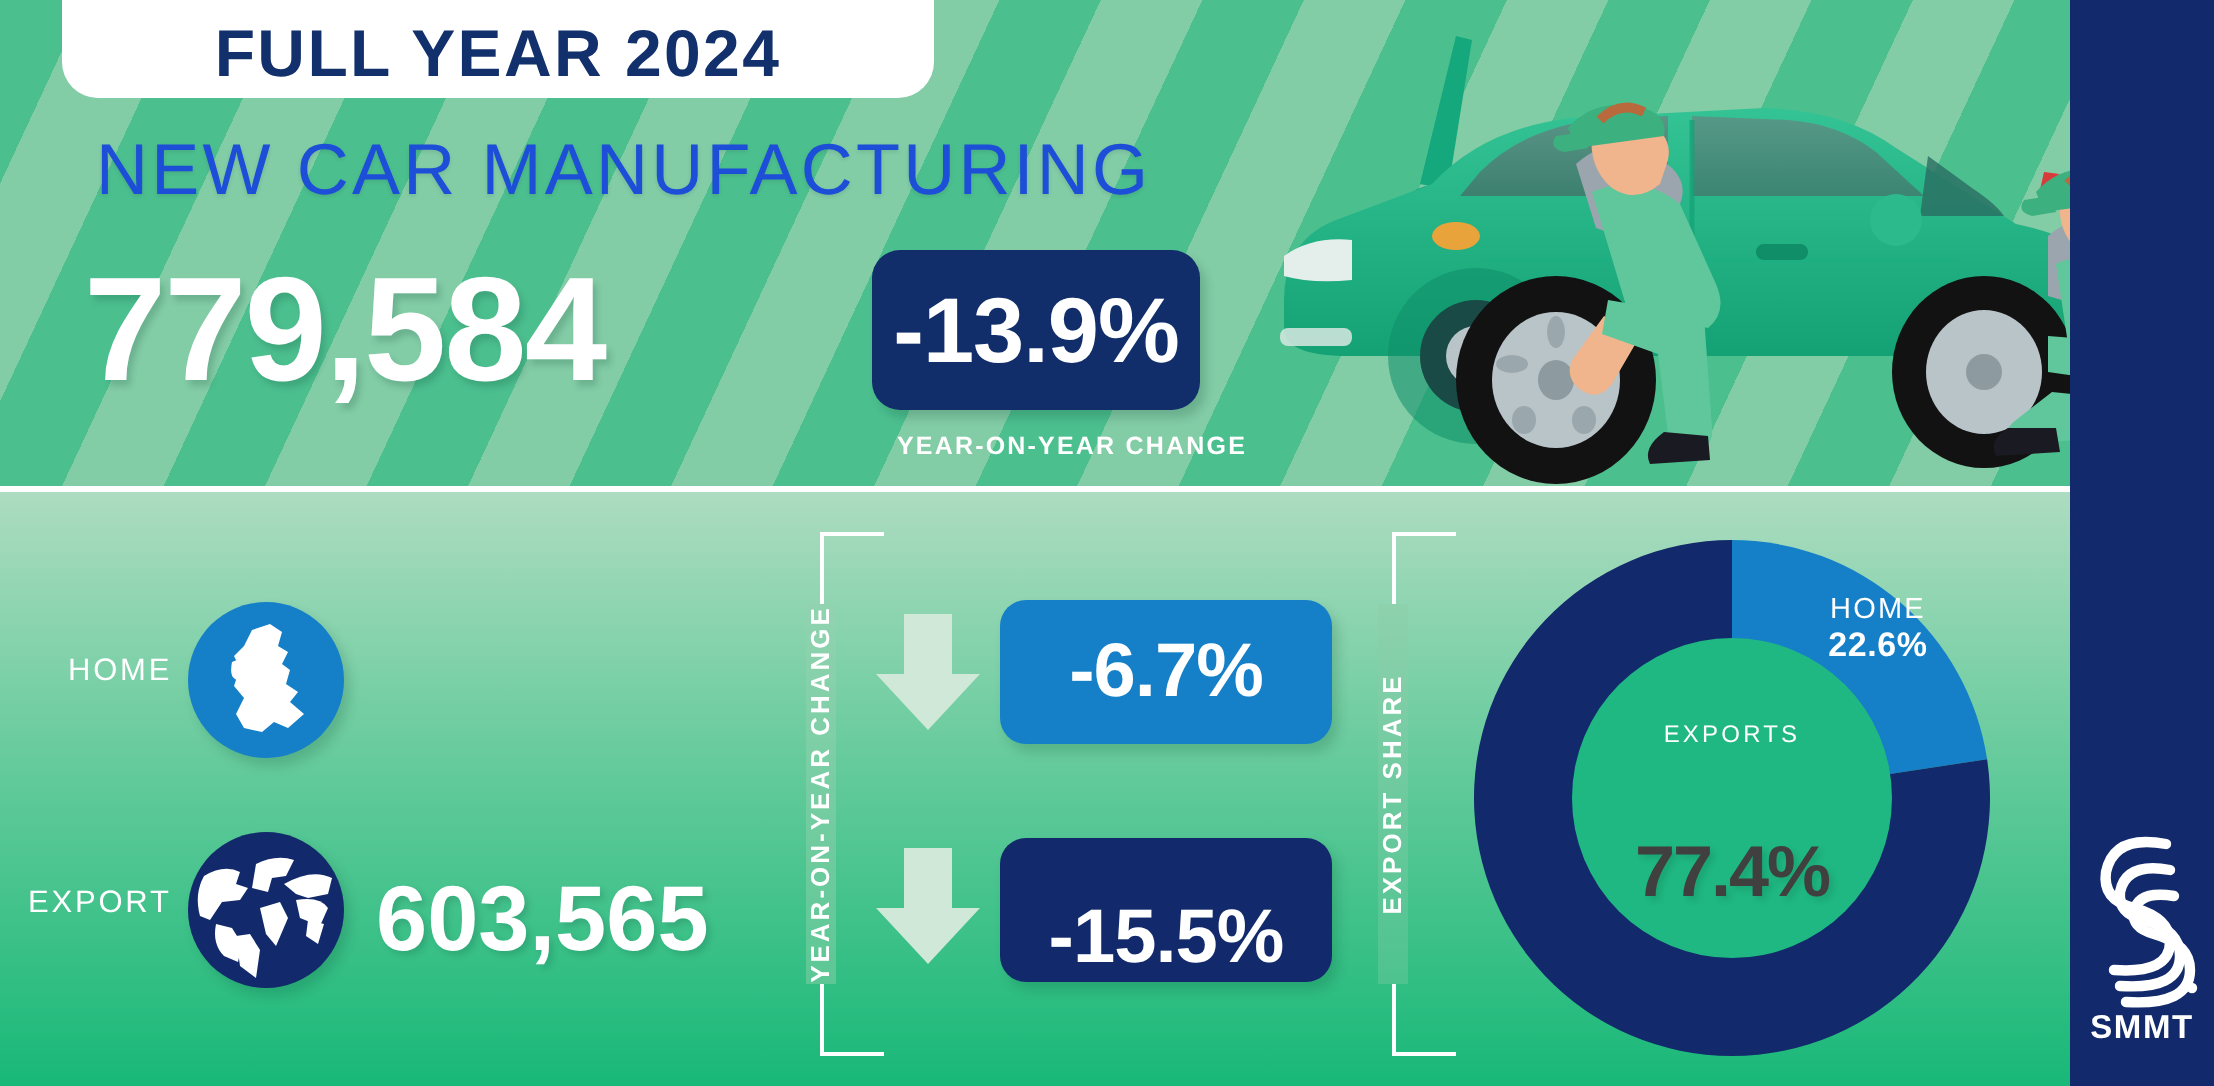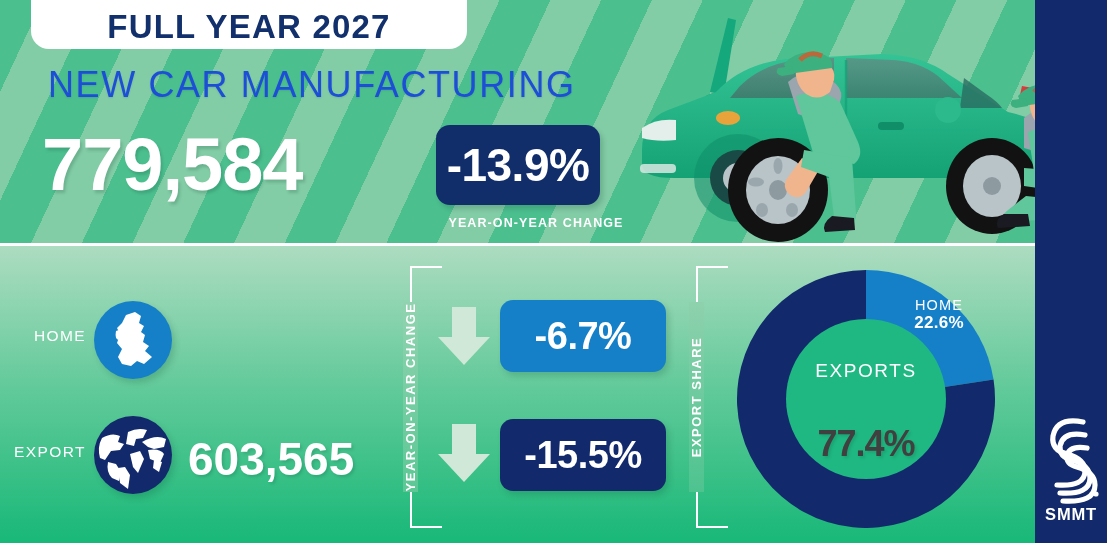--- a/index.html
+++ b/index.html
@@ -141,21 +141,21 @@
   .donut-label-home {
     position:absolute; left:884px; top:297px; width:110px; text-align:center;
     color:#ffffff; line-height:1.05;
   }
   .donut-label-home .l1 { font-size:14.5px; letter-spacing:1.1px; }
   .donut-label-home .l2 { font-size:17px; font-weight:bold; letter-spacing:0.3px; }
   .donut-center {
     position:absolute; left:741px; top:360px; width:250px; text-align:center;
   }
   .donut-center .c1 {
-    color:#ffffff; font-size:19px; letter-spacing:1.6px; display:block;
+    color:#ffffff; font-size:12px; letter-spacing:1.6px; display:block;
     margin-bottom:18px;
   }
   .donut-center .c2 {
     color:#404040; font-size:36px; font-weight:bold; letter-spacing:-1px;
     display:block; line-height:1;
     text-shadow:2px 2px 3px rgba(0,60,40,.16);
     margin-top:44px;
   }
 
   
@@ -255,21 +255,21 @@
           <path d="M446 146 q14 8 16 22 l-16 8 q-10 -10 -8 -22 z" fill="#f0b58d"></path>
           <path d="M410 98 q16 -12 32 -2 q8 6 6 16 l-4 12 q-12 10 -24 2 q-12 -10 -10 -28 z" fill="#f0b58d"></path>
           <path d="M398 96 q14 -16 38 -10 q12 4 10 14 l-44 6 z" fill="#3cb07f"></path>
           <path d="M392 100 q-4 6 4 8 l12 -2 l-2 -8 z" fill="#3cb07f"></path>
           <path d="M414 92 q10 -10 22 -4" stroke="#b86a3c" stroke-width="5" fill="none"></path>
         </g>
       </svg>
     </div>
 
     <div class="title-pill">
-      <span>FULL YEAR 2027</span>
+      <span>FULL YEAR 2024</span>
     </div>
 
     <div class="subtitle">NEW CAR MANUFACTURING</div>
     <div class="big-number">779,584</div>
 
     <div class="yoy-badge">
       <span>-13.9%</span>
     </div>
     <div class="yoy-caption">YEAR-ON-YEAR CHANGE</div>
   </div>
@@ -318,21 +318,21 @@
   </div>
   <div class="arrow" style="left:436px; top:422px;">
     <svg width="56" height="64" viewBox="0 0 56 64">
       <path d="M16 2 h24 v30 h14 L28 60 L2 32 h14 z" fill="#cfe8d8"></path>
     </svg>
   </div>
 
   <div class="pct-badge blue" style="left:500px; top:300px;">
     <span>-6.7%</span>
   </div>
-  <div class="pct-badge navy" style="left:500px; top:419px;">
+  <div class="pct-badge navy" style="left:500px; top:419px;align-items:flex-end;">
     <span>-15.5%</span>
   </div>
 
   <div class="bracket" style="left:696px; top:266px; height:262px;">
     <div class="vline"></div>
     <div class="tick t"></div>
     <div class="tick b"></div>
     <div class="vtext-mask" style="background:linear-gradient(180deg,#8ed1ad 0%,#4dc390 100%);"></div>
     <div class="vtext">EXPORT SHARE</div>
   </div>

